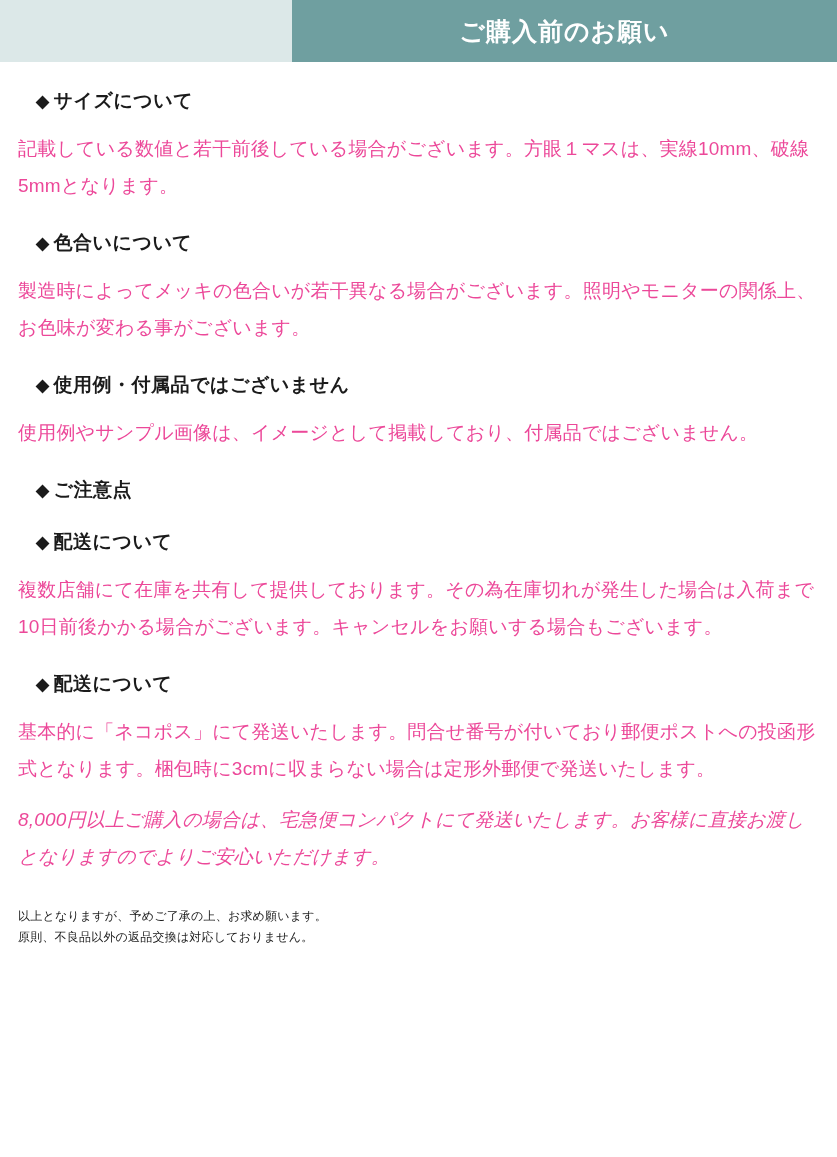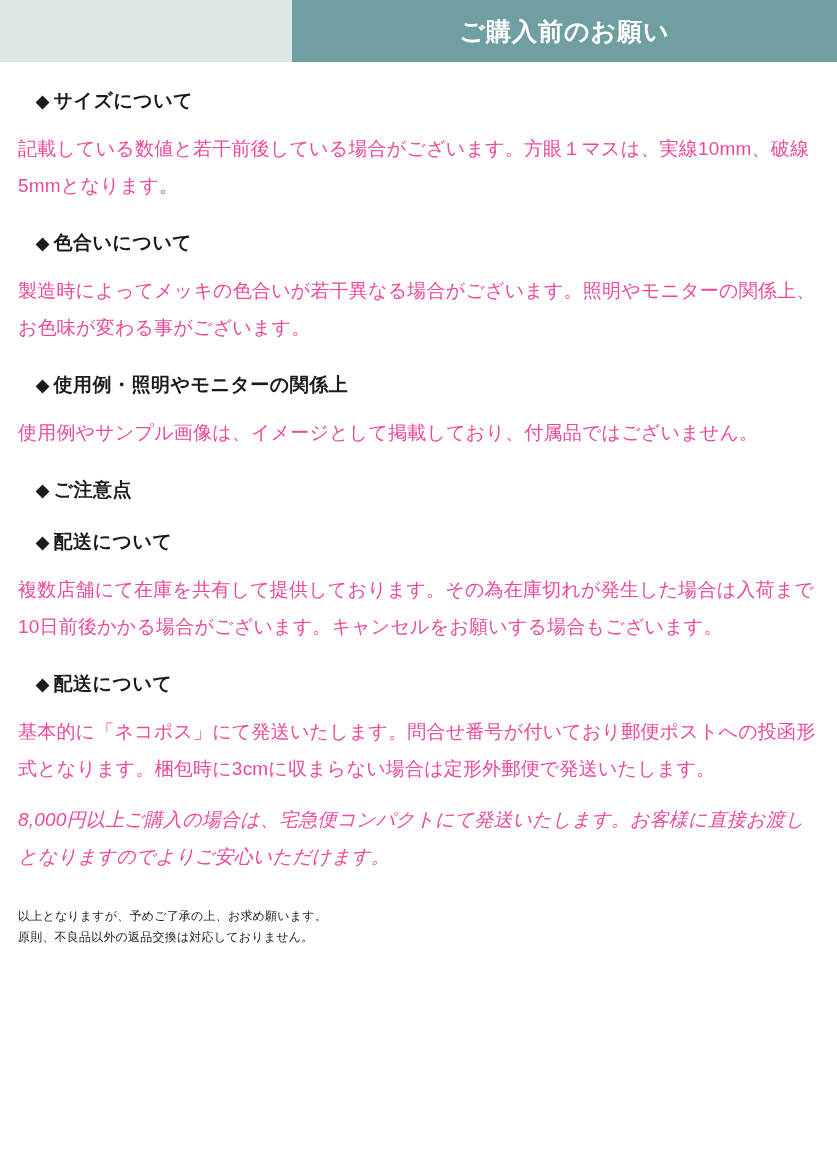--- a/index.html
+++ b/index.html
@@ -108,21 +108,21 @@
       <span class="diamond">◆</span><span>サイズについて</span>
     </div>
     <div class="sec-body">記載している数値と若干前後している場合がございます。方眼１マスは、実線10mm、破線5mmとなります。</div>
 
     <div class="sec-title">
       <span class="diamond">◆</span><span>色合いについて</span>
     </div>
     <div class="sec-body">製造時によってメッキの色合いが若干異なる場合がございます。照明やモニターの関係上、お色味が変わる事がございます。</div>
 
     <div class="sec-title">
-      <span class="diamond">◆</span><span>使用例・照明やモニターの関係上</span>
+      <span class="diamond">◆</span><span>使用例・付属品ではございません</span>
     </div>
     <div class="sec-body">使用例やサンプル画像は、イメージとして掲載しており、付属品ではございません。</div>
 
     <div class="sec-title">
       <span class="diamond">◆</span><span>ご注意点</span>
     </div>
 
     <div class="sec-title">
       <span class="diamond">◆</span><span>配送について</span>
     </div>

